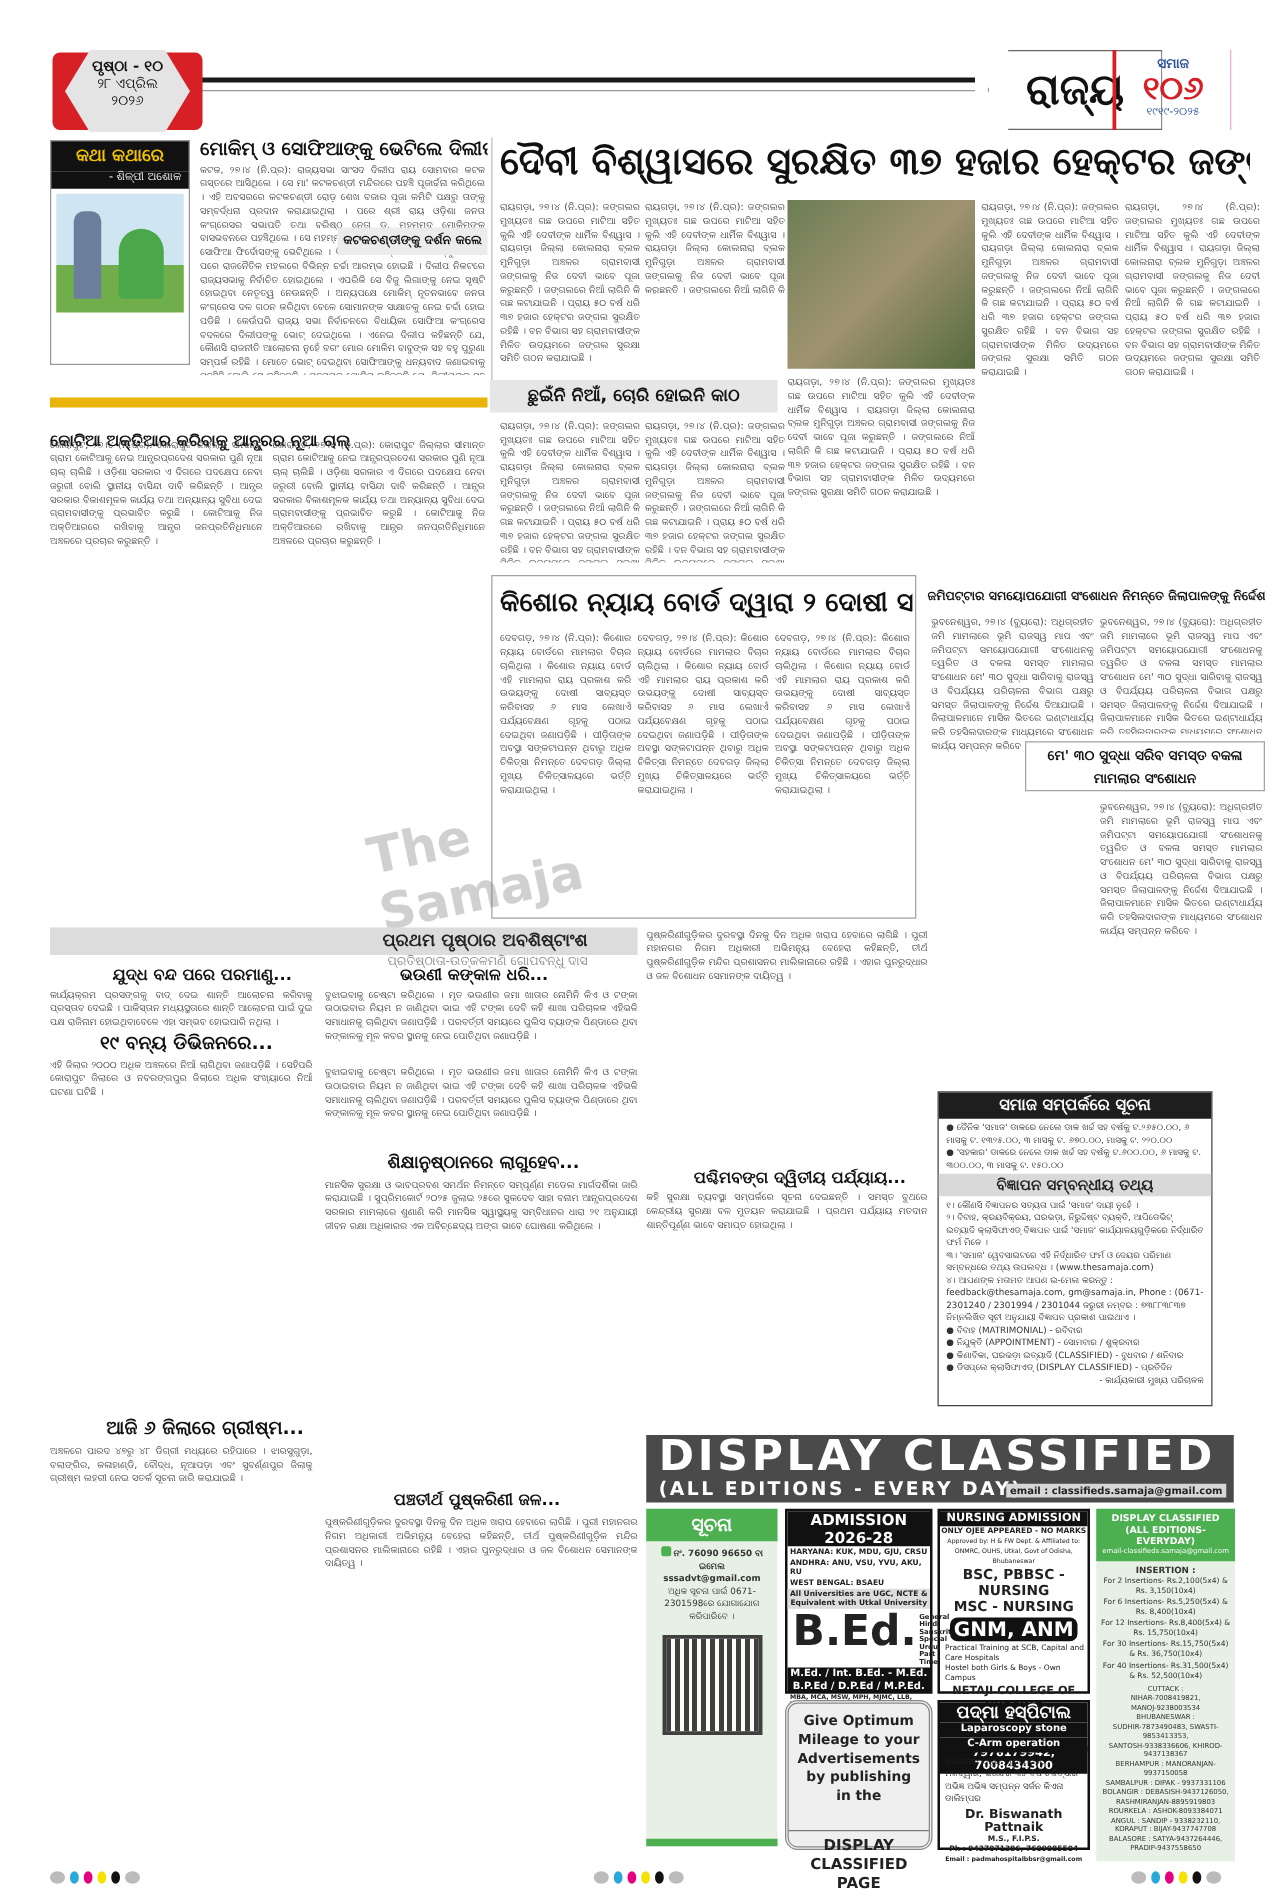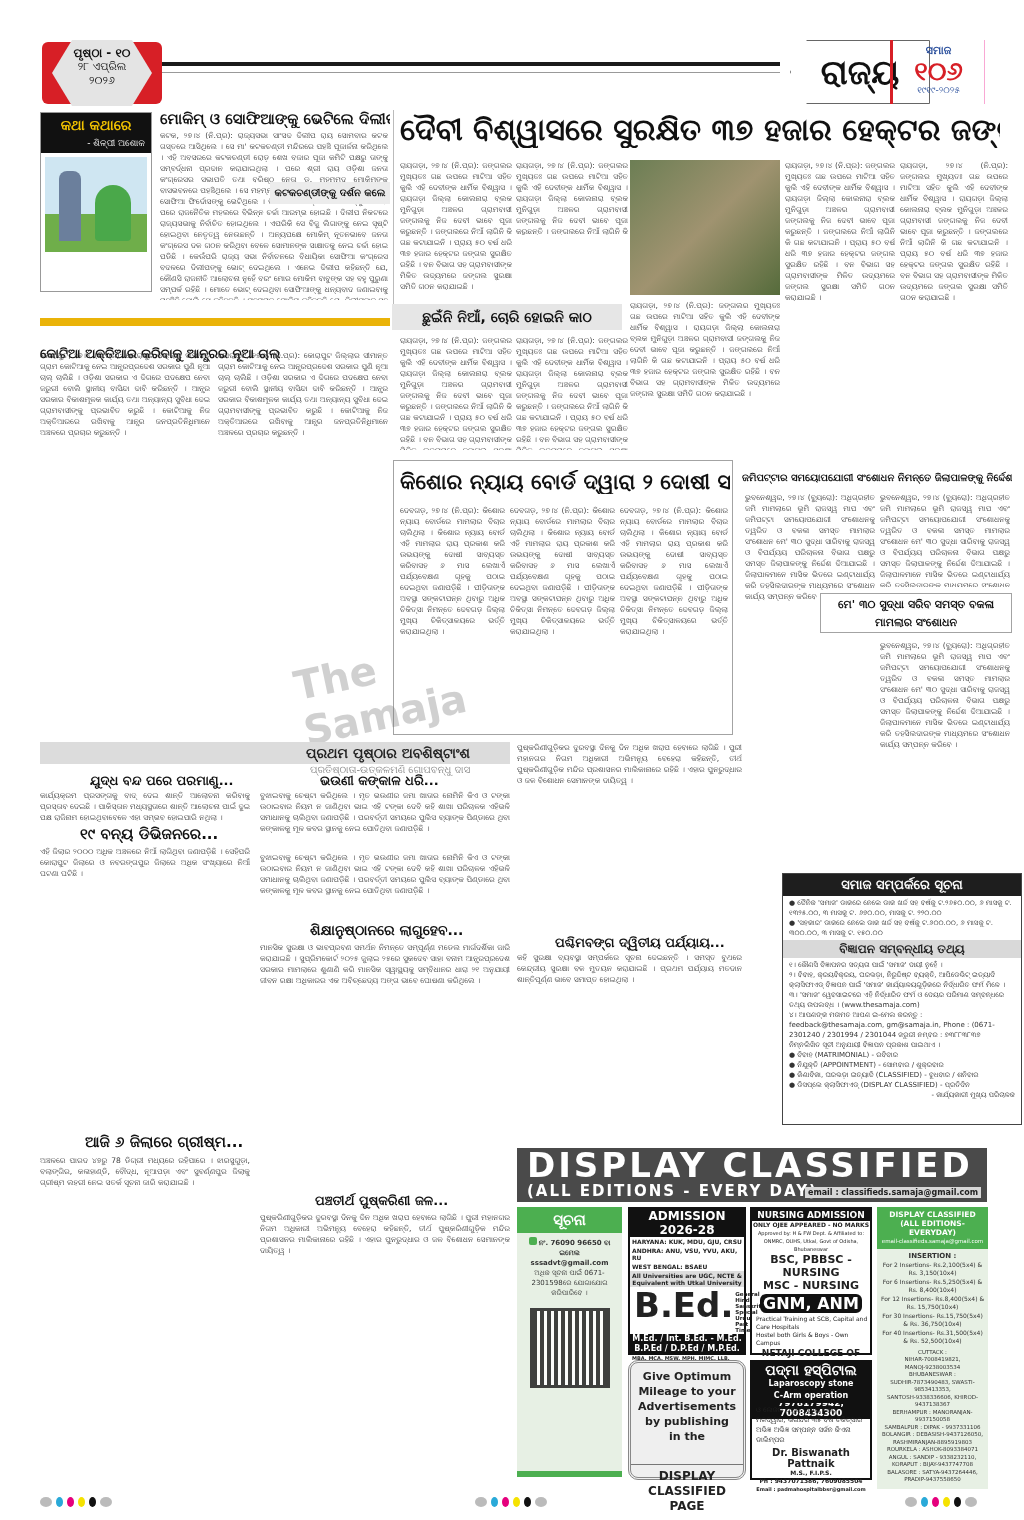--- a/index.html
+++ b/index.html
@@ -15,21 +15,21 @@
 .kk-box{left:40px;top:112px;width:112px;height:180px;border:1px solid #999}
 .kk-title{background:#111;color:#f2c300;font-size:14px;font-weight:bold;padding:4px;text-align:center}
 .kk-sub{background:#111;color:#fff;font-size:9px;text-align:right;padding:0 6px 4px}
 .kk-img{margin:4px;height:95px;background:linear-gradient(#cfe6f2 60%,#6fae4a 60%);position:relative}
 .kk-cap{font-size:8px;text-align:center;line-height:12px;padding:2px}
 .headline{font-weight:bold;color:#111;white-space:nowrap;overflow:hidden}
 .body-txt{font-size:7.6px;line-height:11px;color:#444;text-align:justify;overflow:hidden}
 .subhead-box{background:#e6e6e6;font-weight:bold;text-align:center;color:#111}
 .section-bar{left:40px;top:742px;width:470px;height:22px;background:#dcdcdc;font-size:14px;font-weight:bold;text-align:right;padding-right:40px;line-height:22px}
 .box-border{border:1px solid #a3a3a3}
-.samaj-box{left:782px;top:873px;width:240px;height:252px;border:1px solid #444}
+.samaj-box{left:750px;top:873px;width:220px;height:252px;border:1px solid #444}
 .samaj-title{background:#1e1e1e;color:#fff;font-size:13px;font-weight:bold;text-align:center;padding:3px}
 .vig-title{background:#d9d9d9;font-size:12px;font-weight:bold;text-align:center;padding:2px}
 .samaj-list{font-size:7px;line-height:10px;padding:2px 6px;color:#333}
 .dc-banner{left:517px;top:1148px;width:470px;height:54px;background:#4a4a4a;color:#fff;text-align:left;padding-left:10px}
 .dc-banner .t1{font-size:34px;font-weight:bold;letter-spacing:3px;line-height:34px}
 .dc-banner .t2{font-size:15px;font-weight:bold;letter-spacing:2px}
 .dc-email{position:absolute;right:6px;bottom:4px;background:#d6d6d6;color:#222;font-size:8px;font-weight:bold;padding:1px 3px}
 .suchana{left:517px;top:1207px;width:105px;height:270px;background:#e7f0e4;border-bottom:6px solid #4caf50}
 .suchana-h{background:#4caf50;color:#fff;font-size:15px;font-weight:bold;text-align:center;padding:4px}
 .suchana-b{font-size:7px;line-height:10px;text-align:center;padding:4px 4px;color:#333}
@@ -124,21 +124,21 @@
 <div class="abs watermark">The Samaja</div>
 
 <div class="abs section-bar">ପ୍ରଥମ ପୃଷ୍ଠାର ଅବଶିଷ୍ଟାଂଶ</div>
 <div class="abs" style="left:310px;top:764px;font-size:10px;color:#888">ପ୍ରତିଷ୍ଠାତା-ଉତ୍କଳମଣି ଗୋପବନ୍ଧୁ ଦାସ</div>
 
 <div class="abs headline" style="left:90px;top:773px;font-size:13px">ଯୁଦ୍ଧ ବନ୍ଦ ପରେ ପରମାଣୁ...</div>
 <div class="abs body-txt" style="left:40px;top:790px;width:210px;height:34px">କାର୍ଯ୍ୟକ୍ରମ ପ୍ରସଙ୍ଗକୁ ବାଦ୍ ଦେଇ ଶାନ୍ତି ଆଲୋଚନା କରିବାକୁ ପ୍ରସ୍ତାବ ଦେଇଛି । ପାକିସ୍ତାନ ମଧ୍ୟସ୍ଥତାରେ ଶାନ୍ତି ଆଲୋଚନା ପାଇଁ ଦୁଇ ପକ୍ଷ ରାଜିନାମ ହୋଇଥିବାବେଳେ ଏହା ସମ୍ଭବ ହୋଇପାରି ନଥିଲା ।</div>
 <div class="abs headline" style="left:80px;top:825px;font-size:15px">୧୯ ବନ୍ୟ ଡିଭିଜନରେ...</div>
 <div class="abs body-txt" style="left:40px;top:846px;width:210px;height:280px">ଏହି ଜିଲାର ୨୦୦୦ ଅଧିକ ଅଞ୍ଚଳରେ ନିଆଁ ଲାଗିଥିବା ଜଣାପଡ଼ିଛି । ସେହିପରି କୋରାପୁଟ ଜିଲାରେ ଓ ନବରଙ୍ଗପୁର ଜିଲାରେ ଅଧିକ ସଂଖ୍ୟାରେ ନିଆଁ ଘଟଣା ଘଟିଛି ।</div>
 <div class="abs headline" style="left:85px;top:1133px;font-size:15px">ଆଜି ୬ ଜିଲାରେ ଗ୍ରୀଷ୍ମ...</div>
-<div class="abs body-txt" style="left:40px;top:1155px;width:210px;height:330px">ଅଞ୍ଚଳରେ ପାରଦ ୪୭ରୁ 78 ଡିଗ୍ରୀ ମଧ୍ୟରେ ରହିପାରେ । ଝାରସୁଗୁଡ଼ା, ବଲାଙ୍ଗିର, କଳାହାଣ୍ଡି, ବୌଦ୍ଧ, ନୂଆପଡ଼ା ଏବଂ ସୁବର୍ଣ୍ଣପୁର ଜିଲାକୁ ଗ୍ରୀଷ୍ମ ଲହରୀ ନେଇ ସତର୍କ ସୂଚନା ଜାରି କରାଯାଇଛି ।</div>
+<div class="abs body-txt" style="left:40px;top:1155px;width:210px;height:330px">ଅଞ୍ଚଳରେ ପାରଦ ୪୭ରୁ ୪୮ ଡିଗ୍ରୀ ମଧ୍ୟରେ ରହିପାରେ । ଝାରସୁଗୁଡ଼ା, ବଲାଙ୍ଗିର, କଳାହାଣ୍ଡି, ବୌଦ୍ଧ, ନୂଆପଡ଼ା ଏବଂ ସୁବର୍ଣ୍ଣପୁର ଜିଲାକୁ ଗ୍ରୀଷ୍ମ ଲହରୀ ନେଇ ସତର୍କ ସୂଚନା ଜାରି କରାଯାଇଛି ।</div>
 
 <div class="abs headline" style="left:320px;top:773px;font-size:13px">ଭଉଣୀ କଙ୍କାଳ ଧରି...</div>
 <div class="abs body-txt" style="left:260px;top:790px;width:250px;height:58px">ବୁଝାଇବାକୁ ଚେଷ୍ଟା କରିଥିଲେ । ମୃତ ଭଉଣୀର ଜମା ଖାତାର ନୋମିନି କିଏ ଓ ଟଙ୍କା ଉଠାଇବାର ନିୟମ ନ ଜାଣିଥିବା ଭାଇ ଏହି ଟଙ୍କା ଦେବି କହି ଶାଖା ପରିଚାଳକ ଏହିଭଳି ସମାଧାନକୁ ଚାଲିଥିବା ଜଣାପଡ଼ିଛି । ପରବର୍ତ୍ତୀ ସମୟରେ ପୁଲିସ ବ୍ୟାଙ୍କ ପିଣ୍ଡାରେ ଥିବା କଙ୍କାଳକୁ ମୂଳ କବର ସ୍ଥାନକୁ ନେଇ ପୋତିଥିବା ଜଣାପଡ଼ିଛି ।</div>
 <div class="abs body-txt" style="left:260px;top:852px;width:250px;height:70px">ବୁଝାଇବାକୁ ଚେଷ୍ଟା କରିଥିଲେ । ମୃତ ଭଉଣୀର ଜମା ଖାତାର ନୋମିନି କିଏ ଓ ଟଙ୍କା ଉଠାଇବାର ନିୟମ ନ ଜାଣିଥିବା ଭାଇ ଏହି ଟଙ୍କା ଦେବି କହି ଶାଖା ପରିଚାଳକ ଏହିଭଳି ସମାଧାନକୁ ଚାଲିଥିବା ଜଣାପଡ଼ିଛି । ପରବର୍ତ୍ତୀ ସମୟରେ ପୁଲିସ ବ୍ୟାଙ୍କ ପିଣ୍ଡାରେ ଥିବା କଙ୍କାଳକୁ ମୂଳ କବର ସ୍ଥାନକୁ ନେଇ ପୋତିଥିବା ଜଣାପଡ଼ିଛି ।</div>
 <div class="abs headline" style="left:310px;top:922px;font-size:14px">ଶିକ୍ଷାନୁଷ୍ଠାନରେ ଲାଗୁହେବ...</div>
 <div class="abs body-txt" style="left:260px;top:942px;width:250px;height:250px">ମାନସିକ ସୁରକ୍ଷା ଓ ଭାବପ୍ରବଣ ସମର୍ଥନ ନିମନ୍ତେ ସମ୍ପୂର୍ଣ୍ଣ ମଡେଲ ମାର୍ଗଦର୍ଶିକା ଜାରି କରାଯାଇଛି । ସୁପ୍ରିମକୋର୍ଟ ୨୦୨୫ ଜୁଲାଇ ୨୫ରେ ସୁକଦେବ ସାହା ବନାମ ଆନ୍ଧ୍ରପ୍ରଦେଶ ସରକାର ମାମଲାରେ ଶୁଣାଣି କରି ମାନସିକ ସ୍ୱାସ୍ଥ୍ୟକୁ ସମ୍ବିଧାନର ଧାରା ୨୧ ଅନୁଯାୟୀ ଜୀବନ ରକ୍ଷା ଅଧିକାରର ଏକ ଅବିଚ୍ଛେଦ୍ୟ ଅଙ୍ଗ ଭାବେ ଘୋଷଣା କରିଥିଲେ ।</div>
 <div class="abs headline" style="left:315px;top:1193px;font-size:13px">ପଞ୍ଚତୀର୍ଥ ପୁଷ୍କରିଣୀ ଜଳ...</div>
 <div class="abs body-txt" style="left:260px;top:1212px;width:250px;height:275px">ପୁଷ୍କରିଣୀଗୁଡ଼ିକର ଦୁରବସ୍ଥା ଦିନକୁ ଦିନ ଅଧିକ ଖରାପ ହେବାରେ ଲାଗିଛି । ପୁରୀ ମହାନଗର ନିଗମ ଅଧିକାରୀ ଅଭିମନ୍ୟୁ ବେହେରା କହିଛନ୍ତି, ତୀର୍ଥ ପୁଷ୍କରିଣୀଗୁଡ଼ିକ ମନ୍ଦିର ପ୍ରଶାସନର ମାଲିକାନାରେ ରହିଛି । ଏହାର ପୁନରୁଦ୍ଧାର ଓ ଜଳ ବିଶୋଧନ ସେମାନଙ୍କ ଦାୟିତ୍ୱ ।</div>
 
 <div class="abs body-txt" style="left:517px;top:742px;width:225px;height:185px">ପୁଷ୍କରିଣୀଗୁଡ଼ିକର ଦୁରବସ୍ଥା ଦିନକୁ ଦିନ ଅଧିକ ଖରାପ ହେବାରେ ଲାଗିଛି । ପୁରୀ ମହାନଗର ନିଗମ ଅଧିକାରୀ ଅଭିମନ୍ୟୁ ବେହେରା କହିଛନ୍ତି, ତୀର୍ଥ ପୁଷ୍କରିଣୀଗୁଡ଼ିକ ମନ୍ଦିର ପ୍ରଶାସନର ମାଲିକାନାରେ ରହିଛି । ଏହାର ପୁନରୁଦ୍ଧାର ଓ ଜଳ ବିଶୋଧନ ସେମାନଙ୍କ ଦାୟିତ୍ୱ ।</div>

